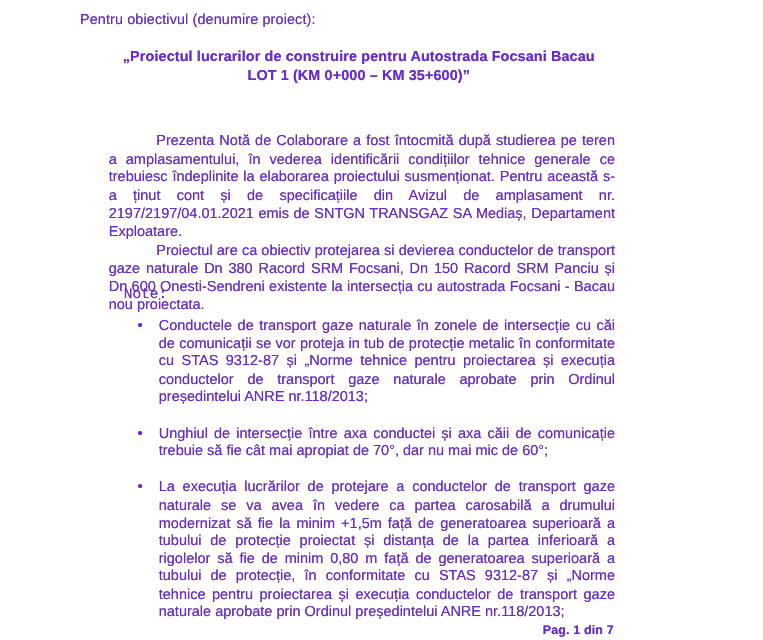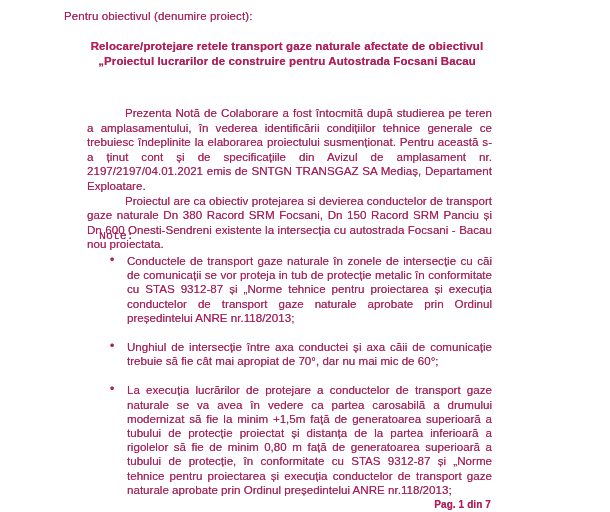--- a/index.html
+++ b/index.html
@@ -7,21 +7,21 @@
     padding: 0;
     background: #ffffff;
   }
   .paper {
     position: relative;
     width: 556px;
     height: 512px;
     background: #ffffff;
     overflow: hidden;
     font-family: "Liberation Sans", "DejaVu Sans", sans-serif;
-    color: #be185d;
+    color: #6d28d9;
     
     text-shadow: 0 0 0.45px rgba(40,40,40,0.65);
     filter: contrast(1.02);
   }
   .intro-label {
     position: absolute;
     left: 64px;
     top: 10px;
     font-size: 11.5px;
     letter-spacing: 0.1px;
@@ -94,22 +94,22 @@
   }
 </style>
 </head>
 <body>
 
 <div class="paper">
 
   <div class="intro-label">Pentru obiectivul (denumire proiect):</div>
 
   <div class="doc-title">
-    <div>Relocare/protejare retele transport gaze naturale afectate de obiectivul</div>
     <div>„Proiectul lucrarilor de construire pentru Autostrada Focsani Bacau</div>
+    <div>LOT 1 (KM 0+000 – KM 35+600)”</div>
   </div>
 
   <div class="body-block">
     <p>Prezenta Notă de Colaborare a fost întocmită după studierea pe teren a amplasamentului, în vederea identificării condițiilor tehnice generale ce trebuiesc îndeplinite la elaborarea proiectului susmenționat. Pentru această s-a ținut cont și de specificațiile din Avizul de amplasament nr. 2197/2197/04.01.2021 emis de SNTGN TRANSGAZ SA Mediaș, Departament Exploatare.</p>
     <p>Proiectul are ca obiectiv protejarea si devierea conductelor de transport gaze naturale Dn 380 Racord SRM Focsani, Dn 150 Racord SRM Panciu și Dn 600 Onesti-Sendreni existente la intersecția cu autostrada Focsani - Bacau nou proiectata.</p>
   </div>
 
   <div class="note-label">Note:</div>
 
   <ul class="bullet-list">

